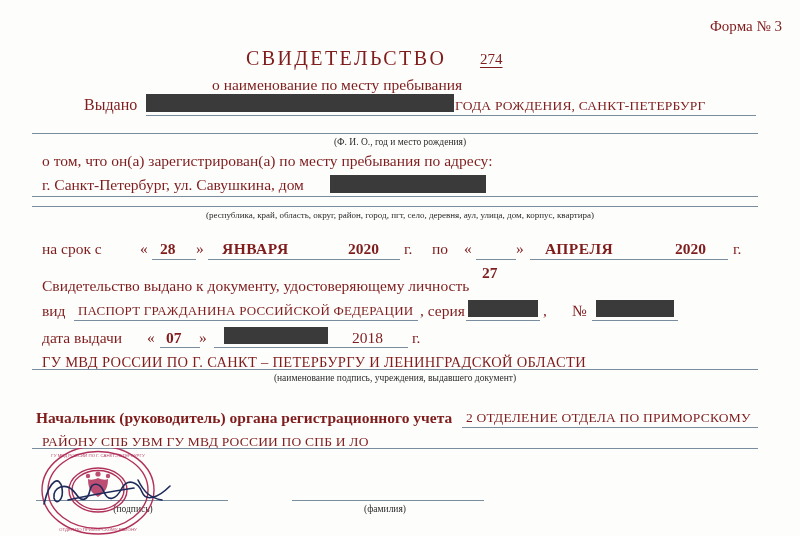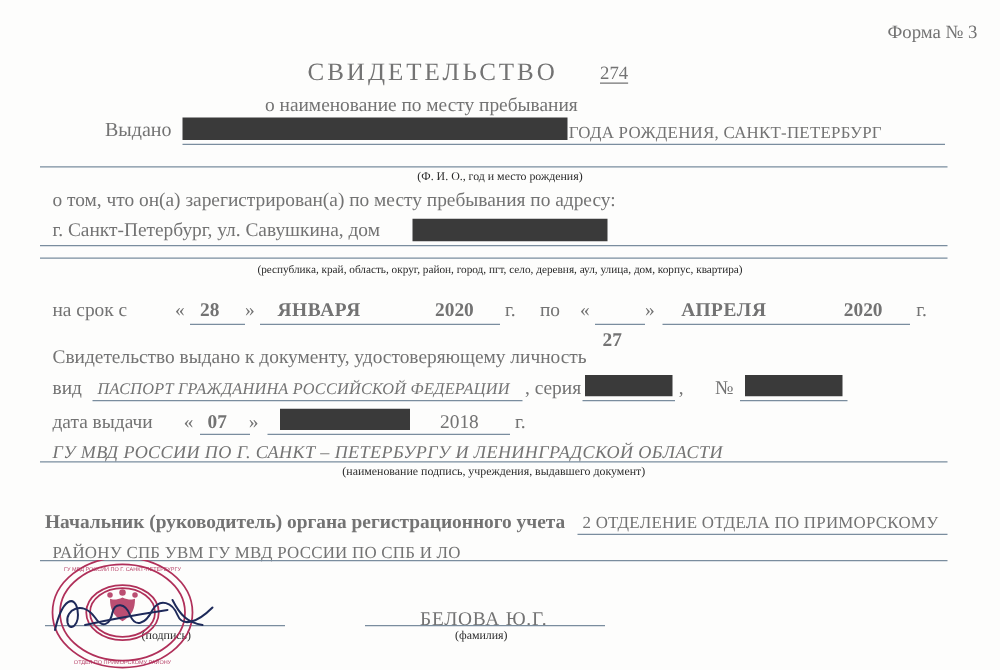--- a/index.html
+++ b/index.html
@@ -34,21 +34,21 @@
     position: absolute;
     font-size: 9.5px;
     color: #2b2b2b;
     text-align: center;
     font-family: "Liberation Serif", serif;
   }
   .txt {
     position: absolute;
     white-space: nowrap;
     font-family: "Liberation Serif", serif;
-    color: #737373;
+    color: #7f1d1d;
   }
 
   
   #form-no {
     right: 18px;
     top: 18px;
     font-size: 15px;
   }
   #title-main {
     left: 246px;
@@ -107,33 +107,33 @@
   #po { left: 432px; top: 240px; font-size: 15.5px;}
   #q3 { left: 464px; top: 240px; font-size: 15.5px;}
   #d2 { left: 482px; top: 240px; font-size: 15.5px; font-weight: bold; margin-top: 24px;}
   #q4 { left: 516px; top: 240px; font-size: 15.5px;}
   #m2 { left: 545px; top: 240px; font-size: 15.5px; font-weight: bold; letter-spacing:.5px;}
   #y2 { left: 675px; top: 240px; font-size: 15.5px; font-weight: bold;}
   #g2 { left: 733px; top: 240px; font-size: 15.5px;}
 
   #doc-line { left: 42px; top: 277px; font-size: 15.5px;}
   #vid-label { left: 42px; top: 302px; font-size: 15.5px;}
-  #vid-value { left: 78px; top: 303px; font-size: 13px; letter-spacing:.2px;font-style:italic;}
+  #vid-value { left: 78px; top: 303px; font-size: 13px; letter-spacing:.2px;}
   #seriya { left: 420px; top: 302px; font-size: 15.5px;}
   #comma1 { left: 543px; top: 302px; font-size: 15.5px;}
   #numsign { left: 572px; top: 302px; font-size: 15.5px;}
 
   #date-label { left: 42px; top: 329px; font-size: 15.5px;}
   #q5 { left: 147px; top: 329px; font-size: 15.5px;}
   #d3 { left: 166px; top: 329px; font-size: 15.5px; font-weight: bold;}
   #q6 { left: 199px; top: 329px; font-size: 15.5px;}
   #y3 { left: 352px; top: 329px; font-size: 15.5px;}
   #g3 { left: 412px; top: 329px; font-size: 15.5px;}
 
-  #organ-line { left: 42px; top: 354px; font-size: 14.5px; letter-spacing:.3px;font-style:italic;}
+  #organ-line { left: 42px; top: 354px; font-size: 14.5px; letter-spacing:.3px;}
   #cap-organ { left: 180px; top: 373px; width: 430px;}
 
   #chief-label { left: 36px; top: 409px; font-size: 15.5px; font-weight: bold;}
   #chief-value1 { left: 466px; top: 410px; font-size: 13.5px; letter-spacing:.2px;}
   #chief-value2 { left: 42px; top: 434px; font-size: 13.5px; letter-spacing:.2px;}
   #cap-regorgan { left: 180px; top: 452px; width: 430px;}
 
   #cap-podpis { left: 78px; top: 504px; width: 110px;}
   #surname { left: 336px; top: 487px; font-size: 15.5px; letter-spacing:.6px;}
   #cap-family { left: 330px; top: 504px; width: 110px;}
@@ -206,21 +206,20 @@
   <div class="txt" id="g3">г.</div>
 
   <div class="txt" id="organ-line">ГУ  МВД  РОССИИ  ПО  Г. САНКТ – ПЕТЕРБУРГУ  И  ЛЕНИНГРАДСКОЙ ОБЛАСТИ</div>
   <div class="caption" id="cap-organ">(наименование подпись, учреждения, выдавшего документ)</div>
 
   <div class="txt" id="chief-label">Начальник (руководитель) органа регистрационного учета</div>
   <div class="txt" id="chief-value1">2 ОТДЕЛЕНИЕ ОТДЕЛА  ПО ПРИМОРСКОМУ</div>
   <div class="txt" id="chief-value2">РАЙОНУ СПБ УВМ  ГУ  МВД  РОССИИ  ПО СПБ  И  ЛО</div>
 
   <div class="caption" id="cap-podpis">(подпись)</div>
-  <div class="txt" id="surname">БЕЛОВА Ю.Г.</div>
   <div class="caption" id="cap-family">(фамилия)</div>
 
   <div id="rules-layer">
       <div class="rule" style="left: 146px; top: 115px; width: 610px;"></div>
       <div class="rule" style="left: 32px; top: 133px; width: 726px;"></div>
       <div class="rule" style="left: 32px; top: 196px; width: 726px;"></div>
       <div class="rule" style="left: 32px; top: 206px; width: 726px;"></div>
       <div class="rule" style="left: 152px; top: 259px; width: 44px;"></div>
       <div class="rule" style="left: 208px; top: 259px; width: 192px;"></div>
       <div class="rule" style="left: 476px; top: 259px; width: 40px;"></div>

